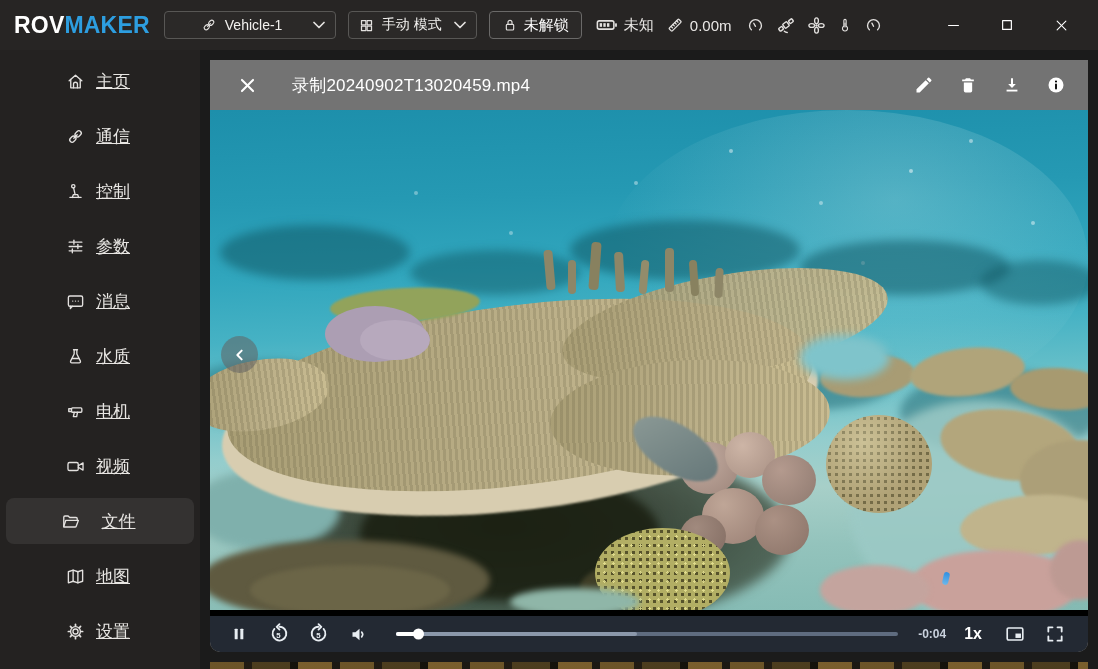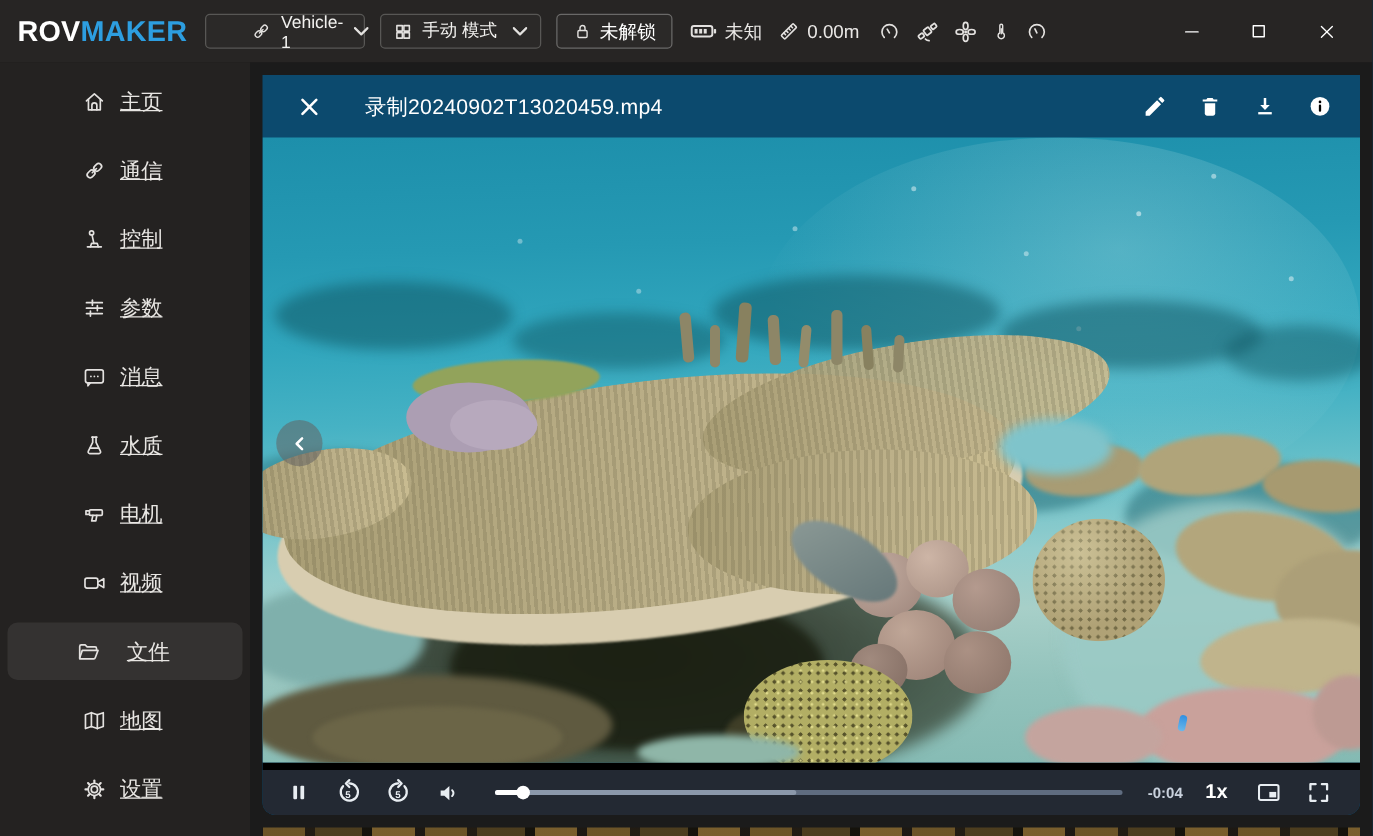--- a/index.html
+++ b/index.html
@@ -8,41 +8,41 @@
   .window { width:1098px; height:669px; display:flex; flex-direction:column; background:#1b1b1b; }
 
   
   .topbar { height:50px; flex:0 0 50px; background:#272524; display:flex; align-items:center;
     padding:0 14px; color:#e9e7e5; }
   .logo { font-size:23px; font-weight:900; letter-spacing:.2px; margin-right:14px; white-space:nowrap; }
   .logo .p1 { color:#ffffff;margin-top:42px; } .logo .p2 { color:#2d9ee0; }
   .tb-select { height:28px; border:1px solid #585755; border-radius:4px; display:flex; align-items:center;
     gap:8px; padding:0 10px; margin-right:12px; font-size:14px; color:#f2f1ef; background:rgba(255,255,255,0.02); cursor:pointer; }
   .tb-select .grow { flex:1; }
-  .sel-vehicle { width:128px;padding-left:36px; } .sel-mode { width:129px; }
+  .sel-vehicle { width:172px;padding-left:36px; } .sel-mode { width:129px; }
   .tb-button { height:28px; border:1px solid #6a6968; border-radius:4px; display:flex; align-items:center;
     gap:6px; padding:0 12px; margin-right:14px; font-size:15px; color:#fff; cursor:pointer; background:rgba(255,255,255,0.02); }
   .tb-stat { display:flex; align-items:center; gap:6px; font-size:15px; margin-right:12px; white-space:nowrap; }
   .tb-icons { display:flex; align-items:center; gap:11px; margin-left:2px; }
   .win-controls { margin-left:auto; display:flex; align-items:center; gap:24px; padding-right:8px; }
   .win-btn { width:30px; height:30px; display:flex; align-items:center; justify-content:center; cursor:pointer; }
   svg.ic { display:block; stroke:#e3e1df; fill:none; stroke-width:1.7; stroke-linecap:round; stroke-linejoin:round; }
 
   
   .content { flex:1; display:flex; min-height:0; }
   .sidebar { width:200px; flex:0 0 200px; background:#242221; padding-top:8px; }
   .side-item { height:46px; margin:0 6px 9px 6px; border-radius:8px; display:flex; align-items:center;
     justify-content:center; gap:11px; color:#e8e6e3; font-size:17px; cursor:pointer; }
   .side-item .lbl { width:38px;text-decoration:underline; }
   .side-item.active { background:#343231;gap:22px; }
 
   .main { flex:1; position:relative; background:#1b1b1b; min-width:0; }
 
   
-  .player { position:absolute; left:10px; top:10px; width:878px; height:592px; background:#0c4a6e;
+  .player { position:absolute; left:10px; top:10px; width:878px; height:592px; background:#737373;
     border-radius:0 0 10px 10px; display:flex; flex-direction:column; overflow:hidden; }
   .p-header { height:50px; flex:0 0 50px; display:flex; align-items:center; padding:0 22px 0 26px; color:#fff; }
   .p-close { width:22px; height:22px; margin-right:34px; cursor:pointer; display:flex; align-items:center; justify-content:center; }
   .p-title { font-size:17px; letter-spacing:.2px; flex:1; white-space:nowrap; overflow:hidden; }
   .p-actions { display:flex; align-items:center; gap:24px; }
   .p-act { width:20px; height:20px; cursor:pointer; display:flex; align-items:center; justify-content:center; }
 
   
   .video { position:relative; height:500px; flex:0 0 500px; overflow:hidden;
     background:linear-gradient(178deg,#1d8fab 0%,#2599b3 18%,#31a6bd 32%,#46b2c4 44%,#68c0c9 55%,#93cdcd 66%,#a7cfc8 75%,#93c3bc 86%,#84bab3 100%); }

